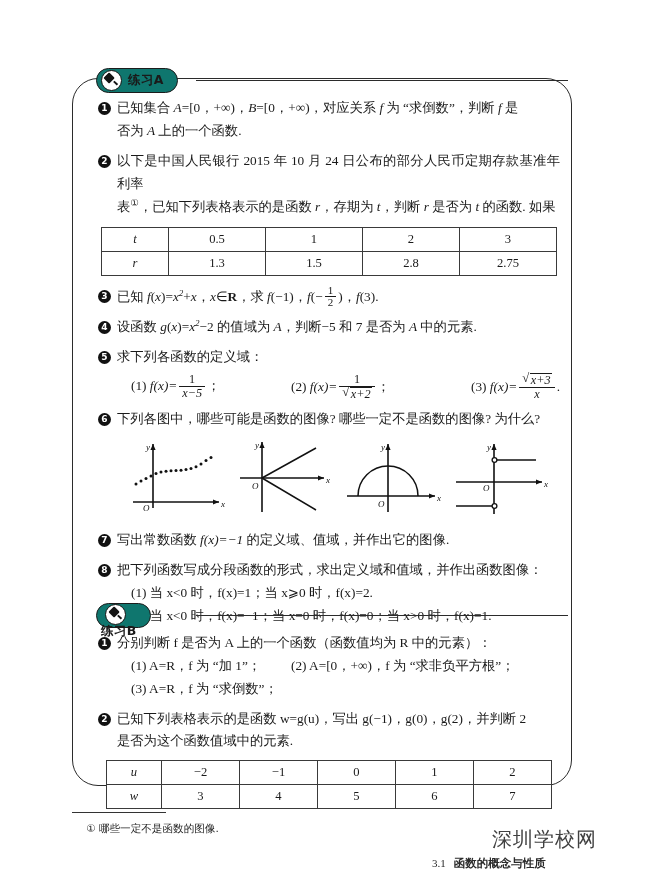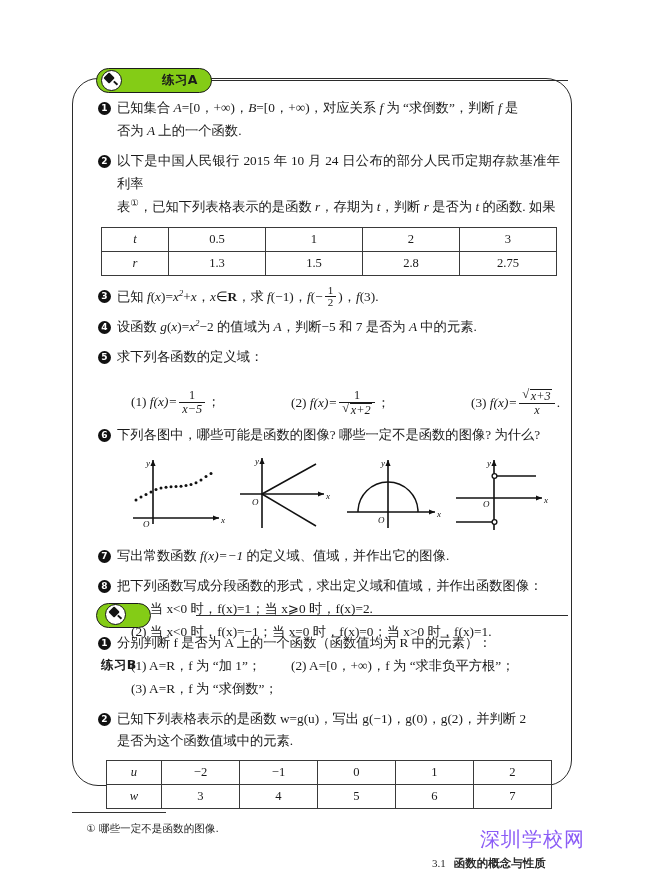--- a/index.html
+++ b/index.html
@@ -31,28 +31,27 @@
     border: 1.4px solid #2b2b2b;
     border-radius: 26px;
     box-sizing: border-box;
   }
 
   
   .badge {
     position: absolute;
     display: flex;
     align-items: center;
-    background: #84cc16;
+    background: #0f766e;
     border: 1.4px solid #1c1c1c;
     border-radius: 14px;
     height: 25px;
     padding: 0 13px 0 4px;
     z-index: 4;
     box-sizing: border-box;
-    gap: 34px;
   }
   .badge-a { left: 96px; top: 68px; }
   .badge-b { left: 96px; top: 603px; flex-direction: column; }
 
   .badge-icon {
     width: 19px;
     height: 19px;
     border: 1.6px solid #141414;
     border-radius: 50%;
     position: relative;
@@ -247,25 +246,25 @@
     font-family: "Liberation Serif", serif;
     margin-right: 8px;
   }
   .footer .ttl {
     font-family: "DejaVu Sans", sans-serif;
     font-weight: 700;
     font-size: 11.5px;
   }
   .watermark {
     position: absolute;
-    left: 480px;
+    left: 492px;
     top: 826px;
     font-family: "DejaVu Sans", sans-serif;
     font-size: 20px;
-    color: #8b5cf6;
+    color: #404040;
     letter-spacing: 1px;
     white-space: nowrap;
     user-select: none;
   }
 </style>
 </head>
 <body>
 
 <div class="page">
 
@@ -327,21 +326,21 @@
       <div class="num"><i>4</i></div>
       <div class="body">
         <span>设函数 </span><span class="m">g</span><span class="mr">(</span><span class="m">x</span><span class="mr">)=</span><span class="m">x</span><sup class="sq">2</sup><span class="mr">−2</span><span> 的值域为 </span><span class="m">A</span><span>，判断−5 和 7 是否为 </span><span class="m">A</span><span> 中的元素.</span>
       </div>
     </div>
 
     <div class="item">
       <div class="num"><i>5</i></div>
       <div class="body">
         <span>求下列各函数的定义域：</span>
-        <div class="sub-row" style="margin-top:20px;">
+        <div class="sub-row" style="margin-top:4px;">
           <span class="col-1">
             <span>(1)</span>
             <span class="m">f</span><span class="m">(x)=</span><span class="frac"><span class="top mr">1</span><span class="bar"></span><span class="bot m">x−5</span></span><span>；</span>
           </span>
           <span class="col-2">
             <span>(2)</span>
             <span class="m">f</span><span class="m">(x)=</span><span class="frac"><span class="top mr">1</span><span class="bar"></span><span class="bot"><span class="rad m"><span>x+2</span></span></span></span><span>；</span>
           </span>
           <span>
             <span>(3)</span>

